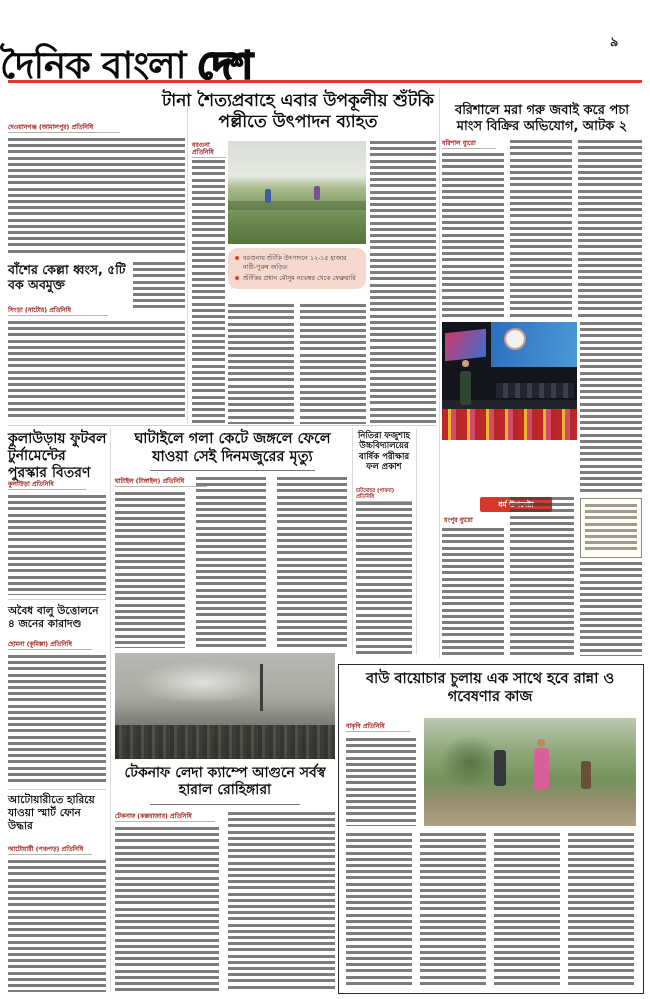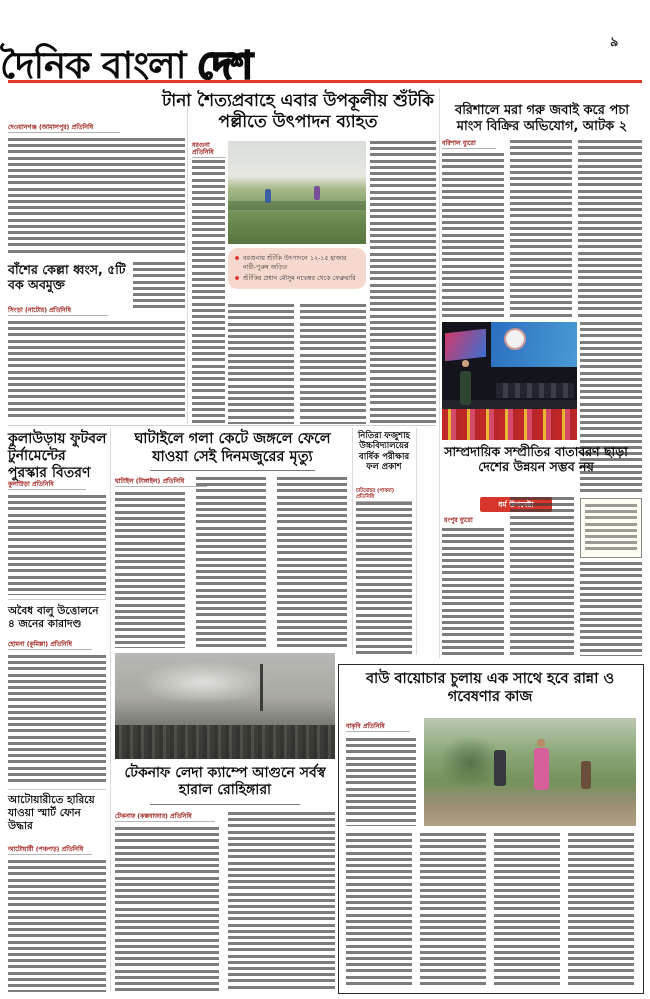--- a/index.html
+++ b/index.html
@@ -112,21 +112,20 @@
     <div class="abs" style="left:40%;bottom:36%;width:58%;height:12%;background:repeating-linear-gradient(90deg,#24242e 0 7px,#3d3d49 7px 12px);"></div>
     <div class="abs" style="left:0;bottom:0;width:100%;height:26%;background:repeating-linear-gradient(90deg,#c02828 0 6px,#e8b832 6px 9px,#d44b6a 9px 14px,#b8262a 14px 19px);"></div>
   </div>
 
   <div class="abs sim" style="left:580px;top:322px;width:62px;height:172px;"></div>
   <div class="abs notice" style="left:580px;top:498px;width:60px;height:58px;">
     <div class="abs sim" style="left:4px;top:5px;width:52px;height:48px;opacity:.5;"></div>
   </div>
   <div class="abs sim" style="left:580px;top:562px;width:62px;height:94px;"></div>
 
-  <div class="abs hl ctr" style="left:430px;top:444px;width:212px;font-size:12.5px;">সাম্প্রদায়িক সম্প্রীতির বাতাবরণ ছাড়া দেশের উন্নয়ন সম্ভব নয়</div>
   <div class="abs badge" style="left:444px;top:497px;width:72px;height:15px;margin-left:36px;">ধর্ম উপদেষ্টা</div>
   <div class="abs byline" style="left:444px;top:516px;width:52px;border-bottom:none;">রংপুর ব্যুরো</div>
   <div class="abs sim" style="left:442px;top:528px;width:62px;height:128px;"></div>
   <div class="abs sim" style="left:510px;top:497px;width:64px;height:159px;"></div>
 
   <div class="abs hl ctr" style="left:115px;top:430px;width:235px;font-size:14.5px;">ঘাটাইলে গলা কেটে জঙ্গলে ফেলে যাওয়া সেই দিনমজুরের মৃত্যু</div>
   <div class="abs hline" style="left:150px;top:470px;width:165px;background:#777;"></div>
   <div class="abs byline" style="left:115px;top:477px;width:92px;">ঘাটাইল (টাঙ্গাইল) প্রতিনিধি</div>
   <div class="abs sim" style="left:115px;top:492px;width:70px;height:156px;"></div>
   <div class="abs sim" style="left:196px;top:477px;width:70px;height:171px;"></div>

